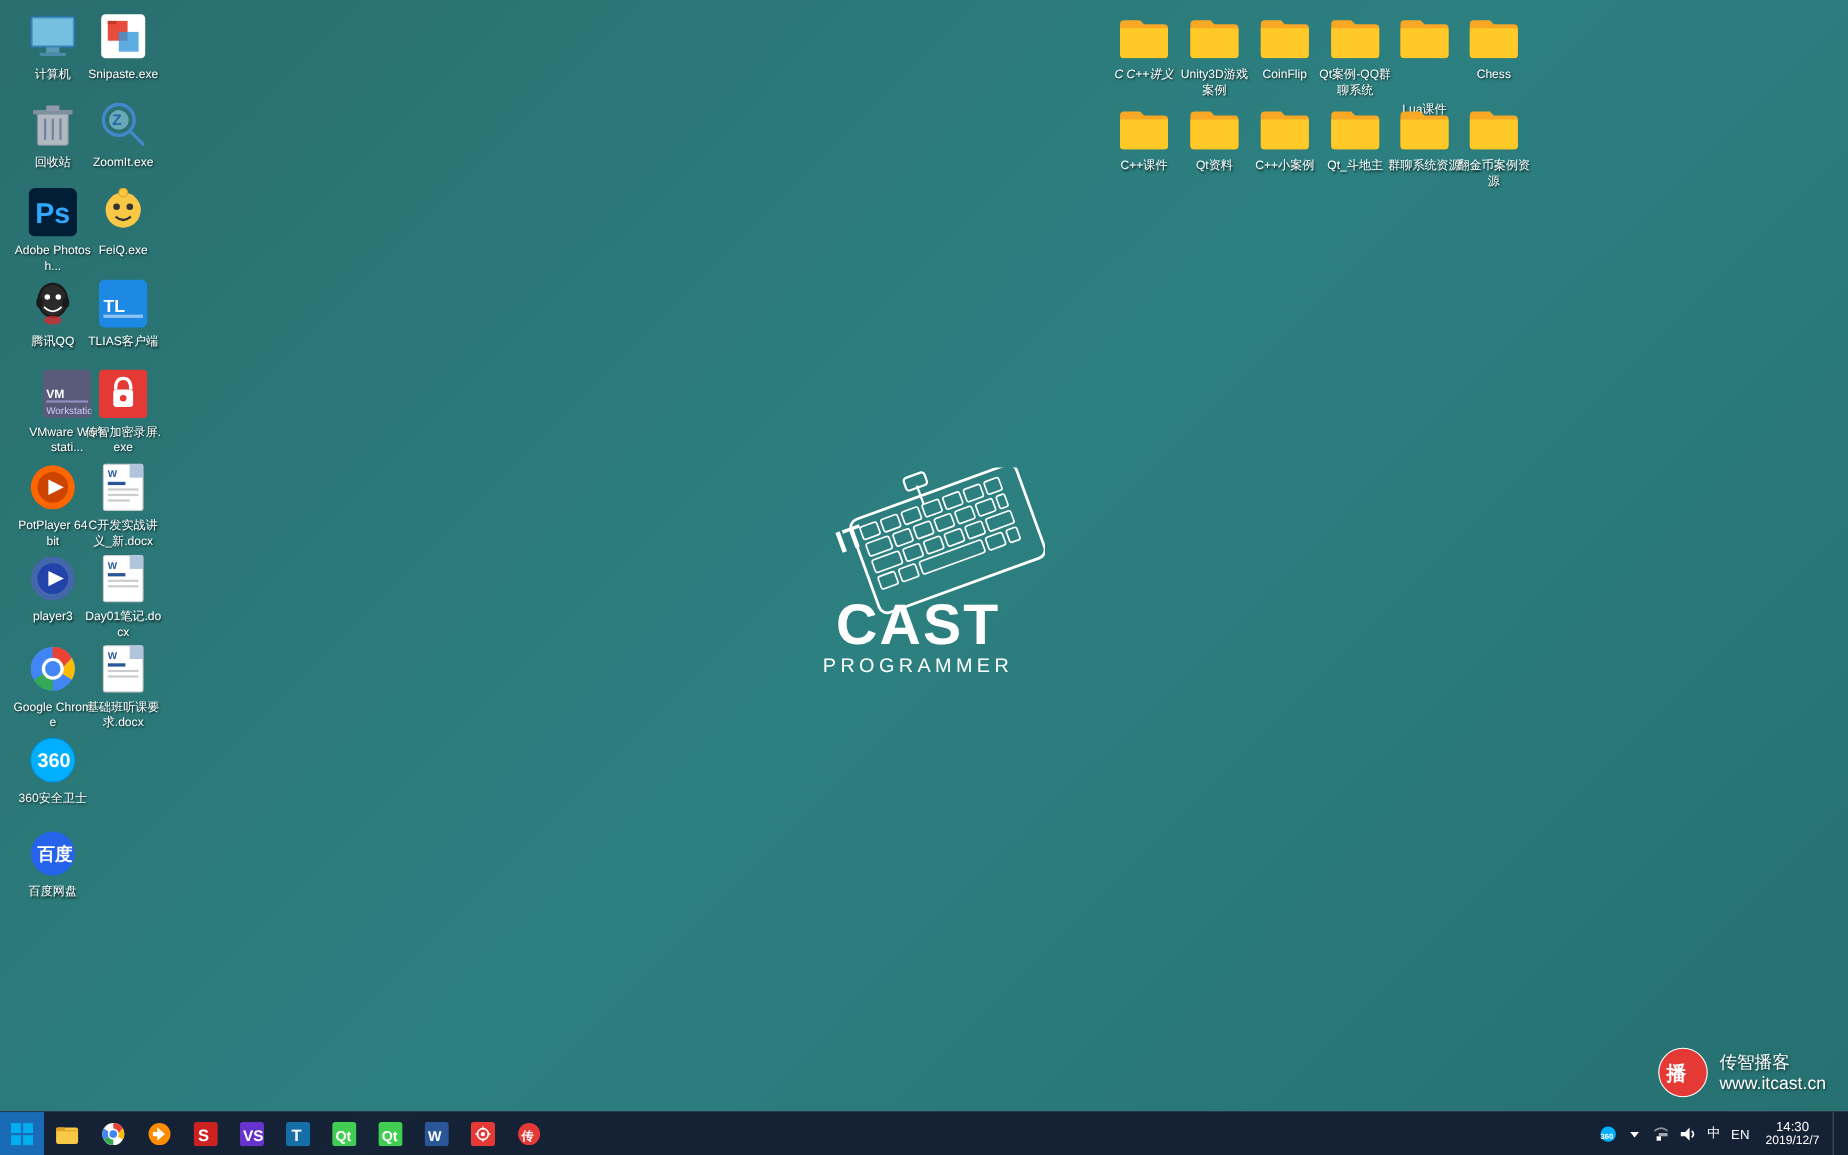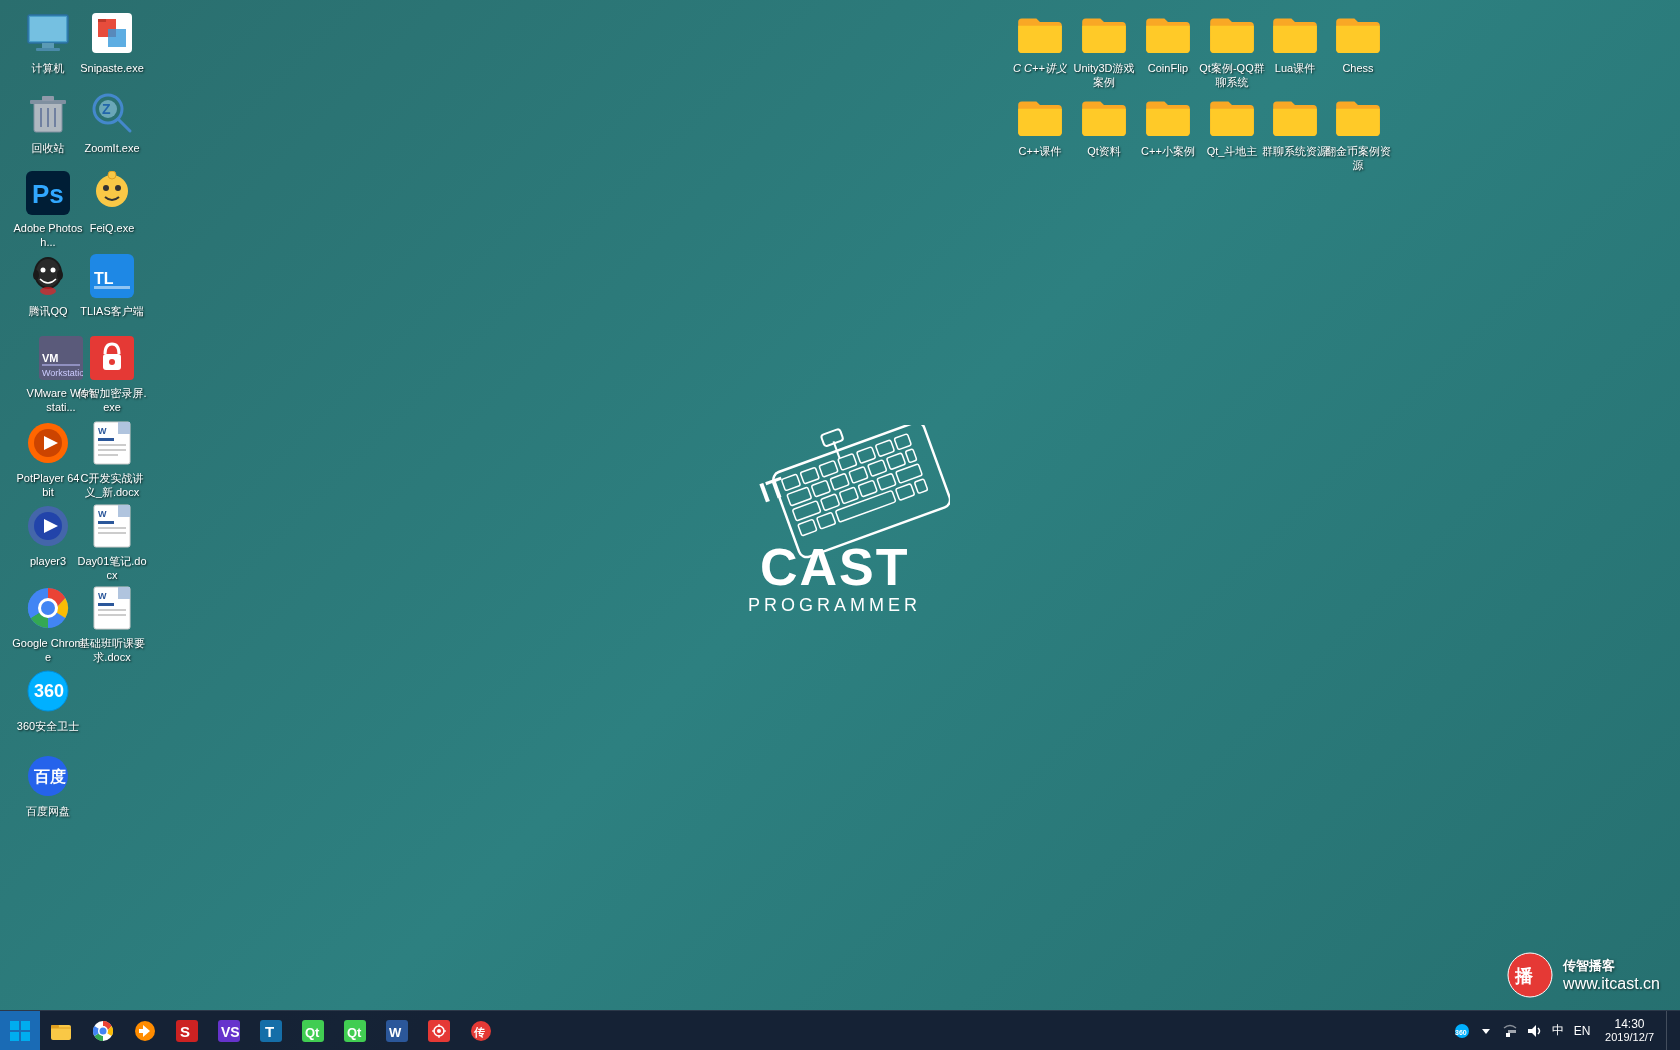--- a/index.html
+++ b/index.html
@@ -435,21 +435,21 @@
   <div class="icon-item" style="left:1192px;top:5px;">
     <div class="icon-img">
       <svg class="folder-icon" width="52" height="44" viewBox="0 0 52 44">
         <path d="M2 10 Q2 6 6 6 L22 6 L26 10 L46 10 Q50 10 50 14 L50 40 Q50 44 46 44 L6 44 Q2 44 2 40 Z" fill="#f9a825"></path>
         <path d="M2 14 L50 14 L50 40 Q50 44 46 44 L6 44 Q2 44 2 40 Z" fill="#ffca28"></path>
       </svg>
     </div>
     <span class="icon-label">Qt案例-QQ群聊系统</span>
   </div>
 
-  <div class="icon-item" style="left:1255px;top:5px;">
+  <div class="icon-item" style="left:1255px;top:5px;gap:32px;">
     <div class="icon-img">
       <svg class="folder-icon" width="52" height="44" viewBox="0 0 52 44">
         <path d="M2 10 Q2 6 6 6 L22 6 L26 10 L46 10 Q50 10 50 14 L50 40 Q50 44 46 44 L6 44 Q2 44 2 40 Z" fill="#f9a825"></path>
         <path d="M2 14 L50 14 L50 40 Q50 44 46 44 L6 44 Q2 44 2 40 Z" fill="#ffca28"></path>
       </svg>
     </div>
     <span class="icon-label">Lua课件</span>
   </div>
 
   <div class="icon-item" style="left:1318px;top:5px;">
@@ -571,21 +571,21 @@
     <text x="32" y="75" font-size="28" font-weight="900" fill="white" font-family="Arial, sans-serif" transform="rotate(-20, 42, 70)">IT</text>
   </svg>
 </div>
 
 <div class="watermark">
   <svg width="50" height="50" viewBox="0 0 50 50">
     <circle cx="25" cy="25" r="22" fill="#e53935" stroke="white" stroke-width="1"></circle>
     <text x="10" y="32" font-size="18" font-weight="bold" fill="white" font-family="Arial">播</text>
   </svg>
   <div>
-    <div style="color:white;font-size:13px;font-weight:bold;text-shadow:1px 1px 3px rgba(0,0,0,0.6);">传智播客</div>
+    <div style="color:white;font-size:16px;font-weight:normal;text-shadow:1px 1px 3px rgba(0,0,0,0.6);">传智播客</div>
     <div style="color:white;font-size:16px;text-shadow:1px 1px 2px rgba(0,0,0,0.6);">www.itcast.cn</div>
   </div>
 </div>
 
 <div class="taskbar">
 
   <div class="start-button">
     <svg width="22" height="22" viewBox="0 0 22 22">
       <rect x="1" y="1" width="9" height="9" fill="#00adef"></rect>
       <rect x="12" y="1" width="9" height="9" fill="#00adef"></rect>

